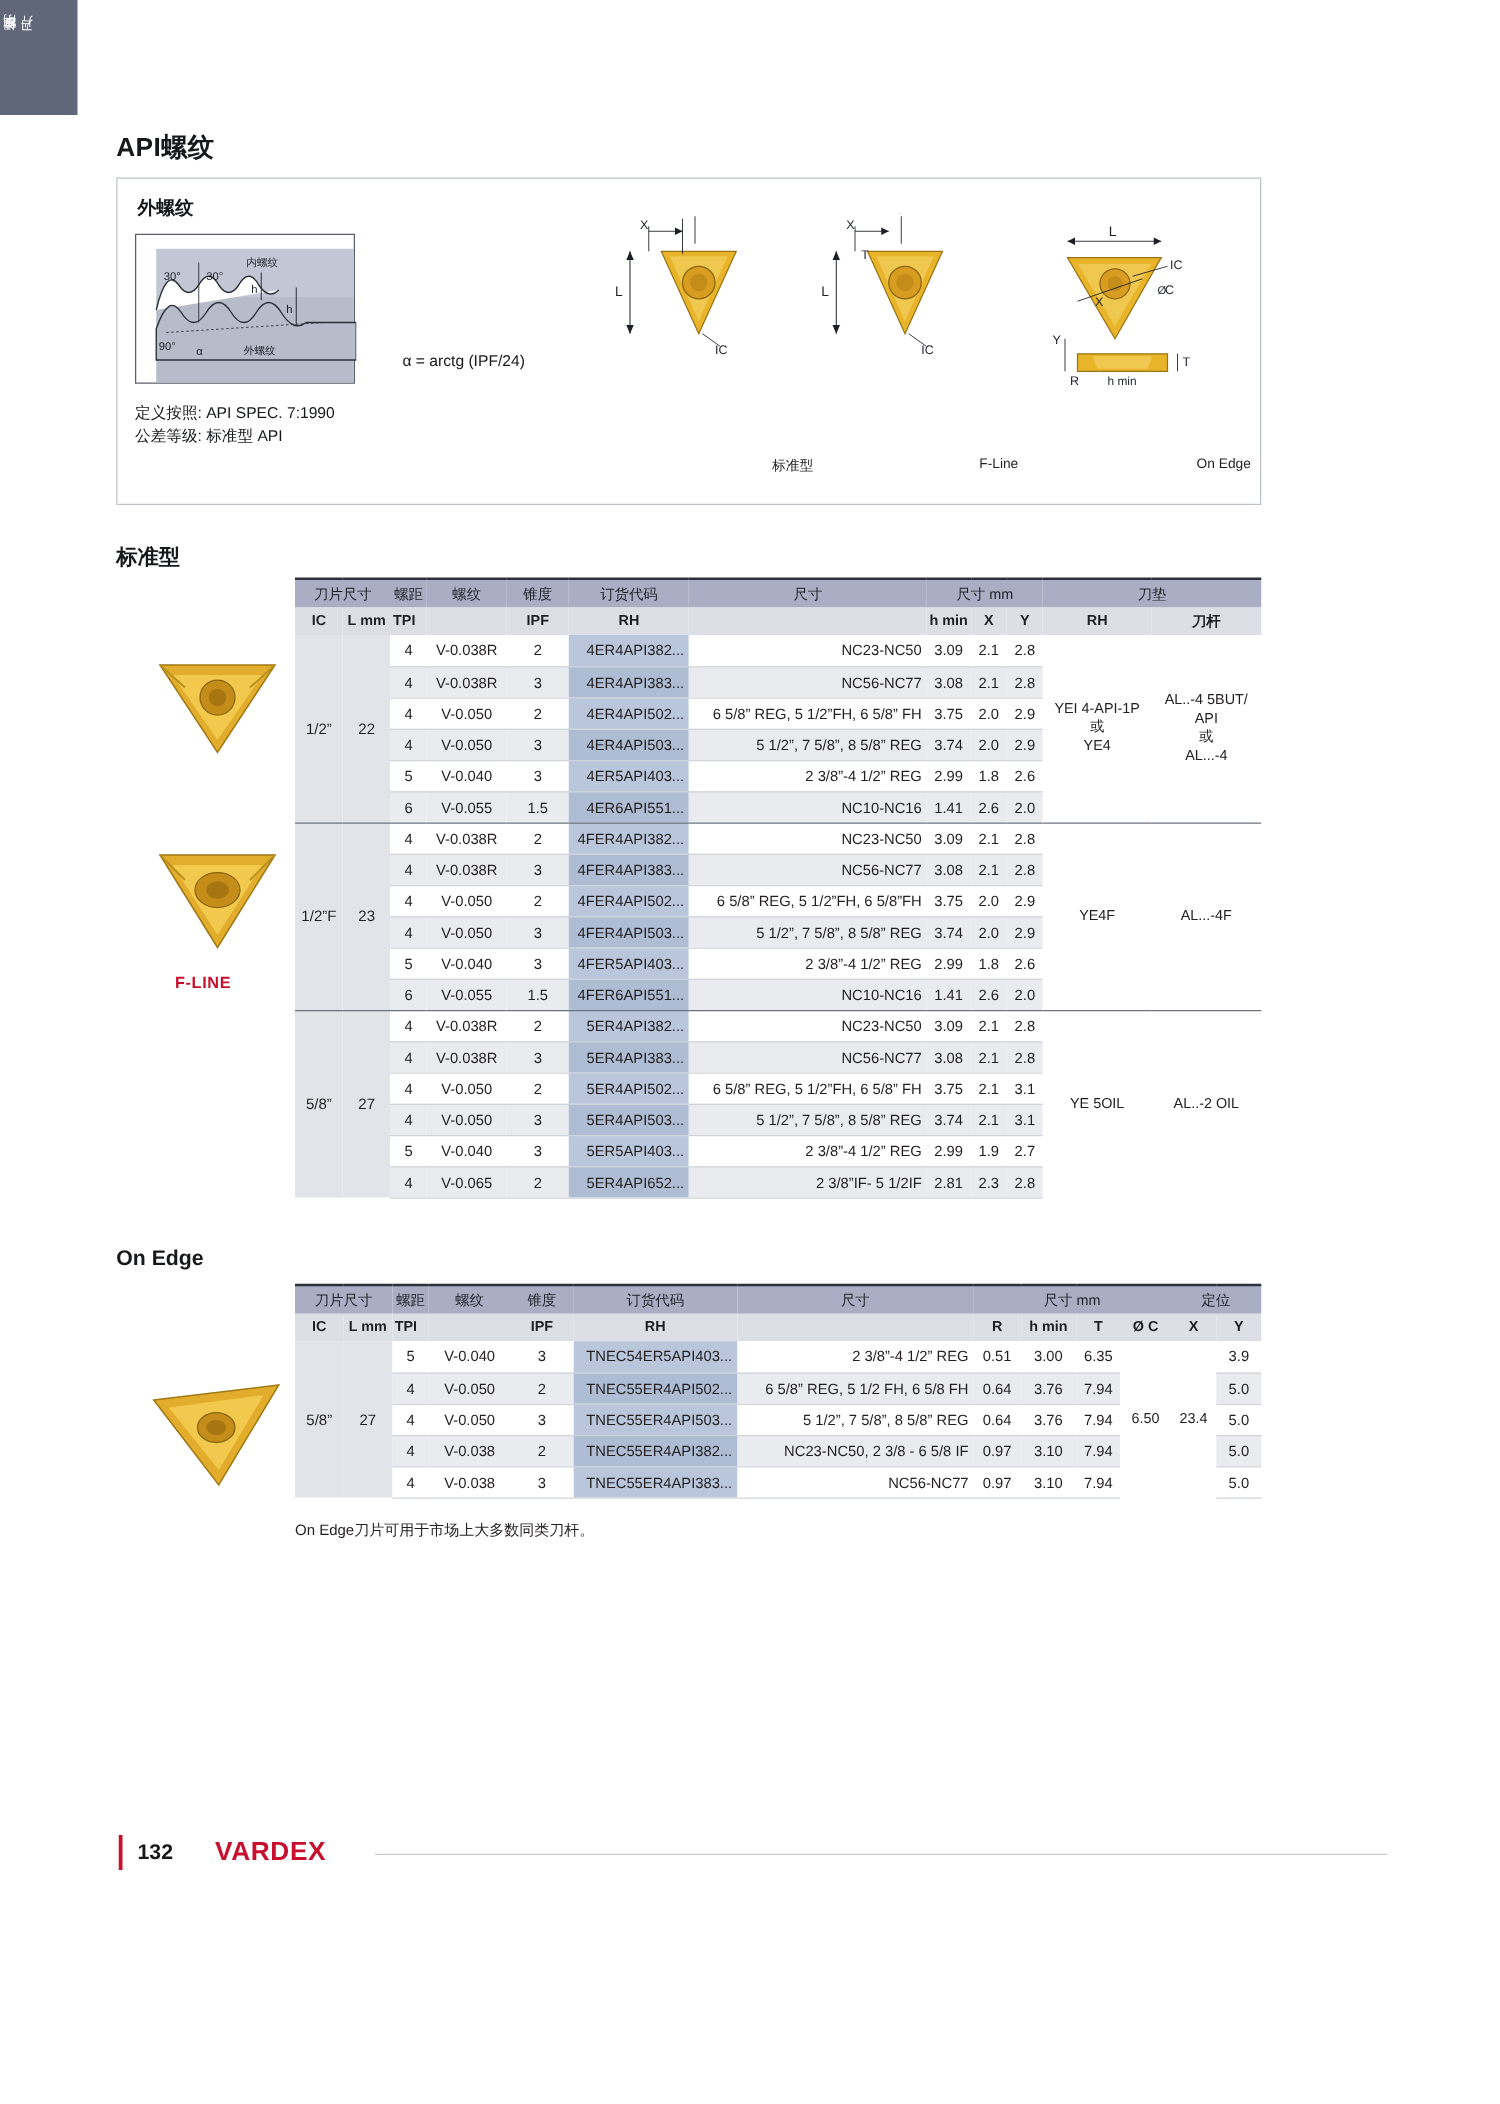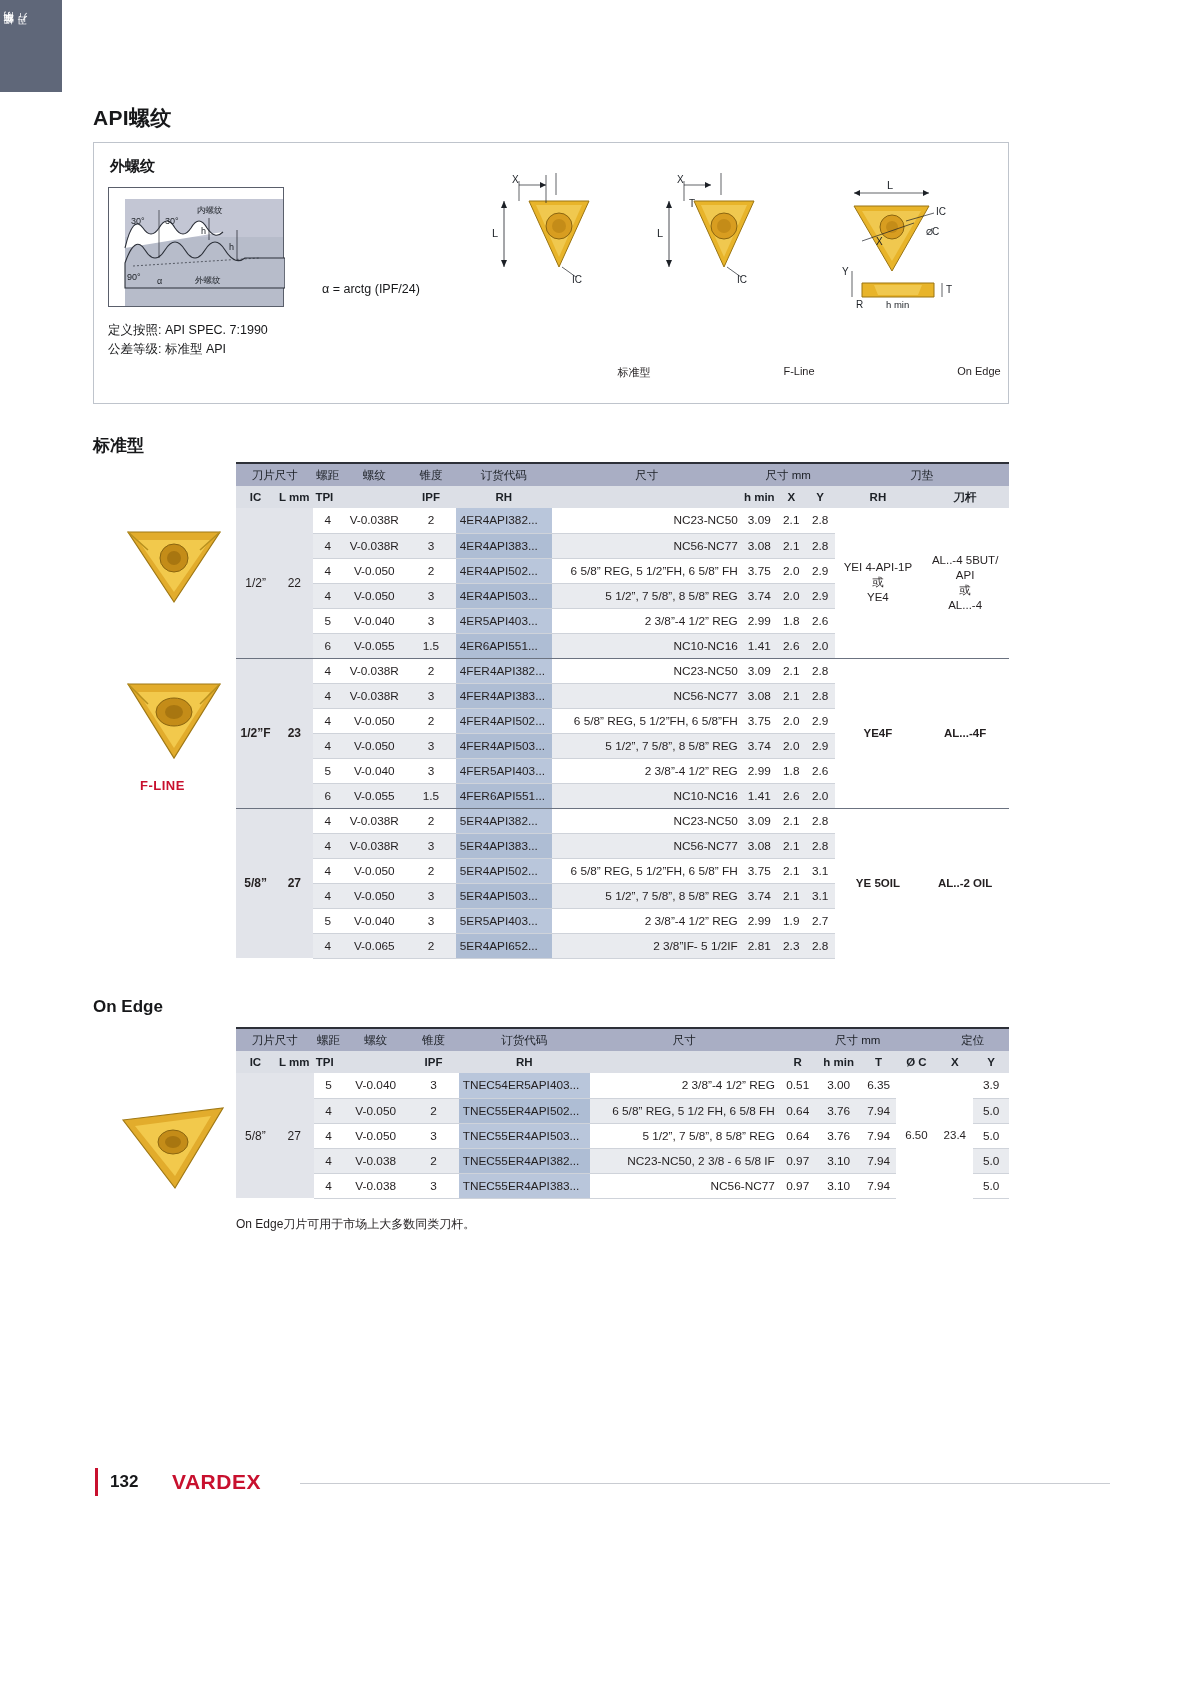--- a/index.html
+++ b/index.html
@@ -92,34 +92,34 @@
   .tbl thead tr.r2 th {
     background: #dcdfe6; color: #1c2026; font-weight: bold;
     font-size: 11.5px; height: 22px; padding: 0 2px;
   }
   .tbl tbody td {
     height: 25px; padding: 0 4px; color: #231f20; font-size: 11.8px;
     border-bottom: 1px solid #cfd3da;
   }
   .tbl tbody tr.odd td { background: #ffffff; }
   .tbl tbody tr.even td { background: #e9ebef; }
-  .tbl tbody td.code { background: #b9c6db !important; text-align: left; }
+  .tbl tbody td.code { background: #b9c6db !important; text-align: right; }
   .tbl tbody tr.even td.code { background: #aebdd4 !important; }
   .tbl tbody td.sizecell, .tbl tbody td.lcell {
     background: #e2e4ea !important; text-align: center; font-size: 12px;
     border-bottom: none;
   }
   .tbl tbody td.pad, .tbl tbody td.holder {
     background: #ffffff !important; text-align: center; font-size: 11.5px;
     border-bottom: none; line-height: 15px;
   }
   .tbl tbody td.num { text-align: center; }
   .tbl tbody td.dim { text-align: right; padding-left: 6px; }
   .tbl tbody tr.grpend td { border-bottom: 1px solid #6b7280; }
-  .tbl tbody td.grpstart { border-top: 1px solid #6b7280; font-weight: bold; }
+  .tbl tbody td.grpstart { border-top: 1px solid #6b7280; }
   .tbl tbody td.posY { text-align: center; margin-top: 21px; }
 
   .note {
     position: absolute; left: 236px; top: 1216px;
     font-size: 12px; color: #231f20;
   }
 
   
   .photo { position: absolute; }
   .fline-logo {

